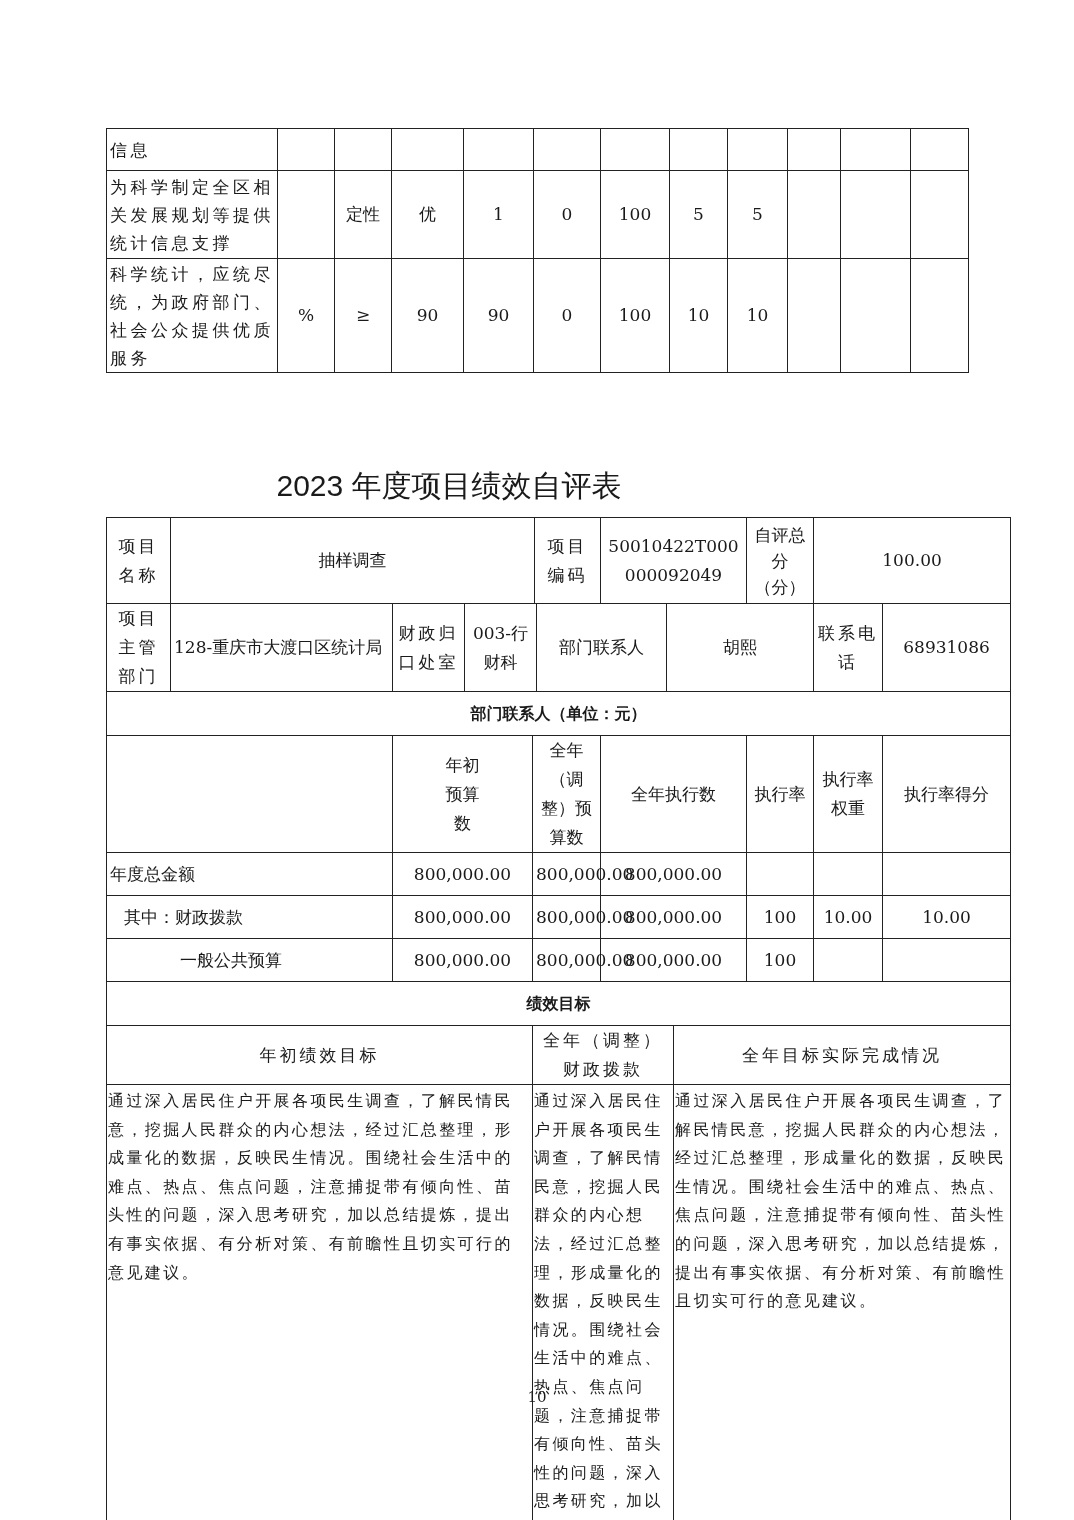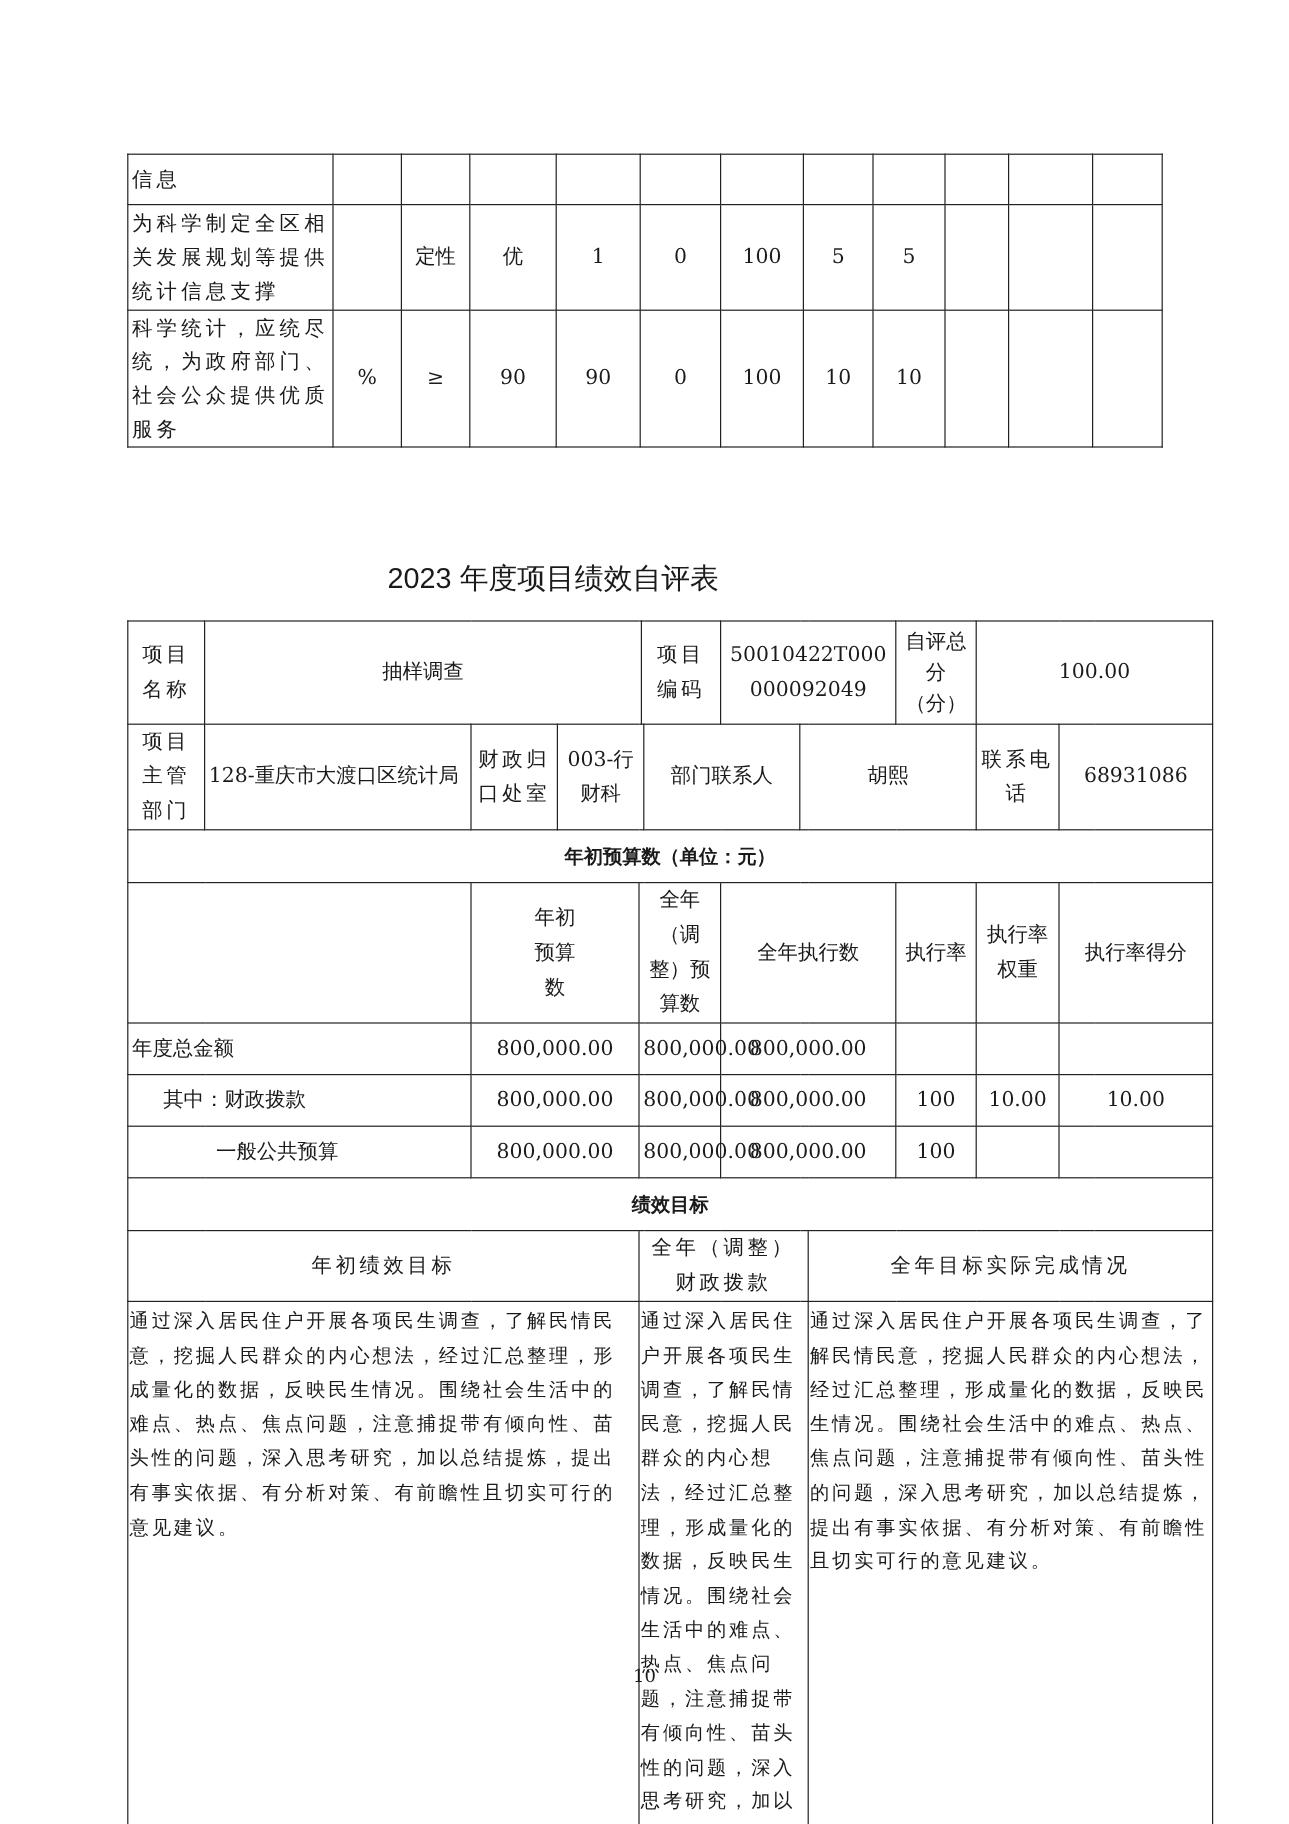--- a/index.html
+++ b/index.html
@@ -3,21 +3,21 @@
 <meta charset="utf-8">
 <style>
   html, body { margin: 0; padding: 0; background: #ffffff; }
   body { width: 1074px; height: 1520px; position: relative; font-family: "DejaVu Serif", "Liberation Serif", serif; color: #1a1a1a; font-size: 17px; overflow: hidden; }
   table { border-collapse: collapse; position: absolute; table-layout: fixed; }
   td { border: 1px solid #222; padding: 0 3px; vertical-align: middle; text-align: center; line-height: 29px; }
   .left { text-align: left; }
   .spaced { letter-spacing: 3px; }
   .bold { font-weight: bold; font-family: "DejaVu Sans", "Liberation Sans", sans-serif; font-size: 16px; }
   #top-table { left: 106px; top: 128px; width: 863px; }
-  #title { position: absolute; left: 0; width: 898px; top: 466px; text-align: center; font-family: "Liberation Sans", "DejaVu Sans", sans-serif; font-size: 24px; margin-left: 12px; }
+  #title { position: absolute; left: 0; width: 898px; top: 466px; text-align: center; font-family: "Liberation Sans", "DejaVu Sans", sans-serif; font-size: 30px; }
   #main-table { left: 106px; top: 517px; width: 863px; }
   .goal { text-align: left; letter-spacing: 2.4px; line-height: 28.6px; vertical-align: top; padding: 2px 1px; word-break: break-all; font-size: 16px; }
   #page-num { position: absolute; top: 1388px; left: 0; width: 1074px; text-align: center; font-size: 15px; }
 </style>
 </head>
 <body>
 
 <table id="top-table">
   <colgroup>
     <col style="width:171px">
@@ -112,21 +112,21 @@
       <td class="spaced">项目主管部门</td>
       <td colspan="2" class="left">128-重庆市大渡口区统计局</td>
       <td style="letter-spacing:3px;">财政归口处室</td>
       <td colspan="3">003-行财科</td>
       <td colspan="2">部门联系人</td>
       <td colspan="3">胡熙</td>
       <td class="spaced">联系电话</td>
       <td colspan="2">68931086</td>
     </tr>
     <tr style="height:44px">
-      <td colspan="15" class="bold">年初预算数（单位：元）</td>
+      <td colspan="15" class="bold">部门联系人（单位：元）</td>
     </tr>
     <tr style="height:58px">
       <td colspan="3"></td>
       <td colspan="2" style="padding:0 46px;">年初预算数</td>
       <td colspan="3">全年（调整）预算数</td>
       <td colspan="3">全年执行数</td>
       <td>执行率</td>
       <td colspan="1">执行率权重</td>
       <td colspan="2" style="padding:0 12px;">执行率得分</td>
     </tr>
@@ -135,21 +135,21 @@
       <tr style="height: 43px;">
         <td colspan="3" class="left" style="padding-left: 3px;">年度总金额</td>
         <td colspan="2">800,000.00</td>
         <td colspan="3">800,000.00</td>
         <td colspan="3">800,000.00</td>
         <td colspan="1"></td>
         <td colspan="1"></td>
         <td colspan="2"></td>
       </tr>
       <tr style="height: 43px;">
-        <td colspan="3" class="left" style="padding-left: 29px;">其中：财政拨款</td>
+        <td colspan="3" class="left" style="padding-left: 17px;">其中：财政拨款</td>
         <td colspan="2">800,000.00</td>
         <td colspan="3">800,000.00</td>
         <td colspan="3">800,000.00</td>
         <td colspan="1">100</td>
         <td colspan="1">10.00</td>
         <td colspan="2">10.00</td>
       </tr>
       <tr style="height: 43px;">
         <td colspan="3" class="left" style="padding-left: 73px;">一般公共预算</td>
         <td colspan="2">800,000.00</td>

